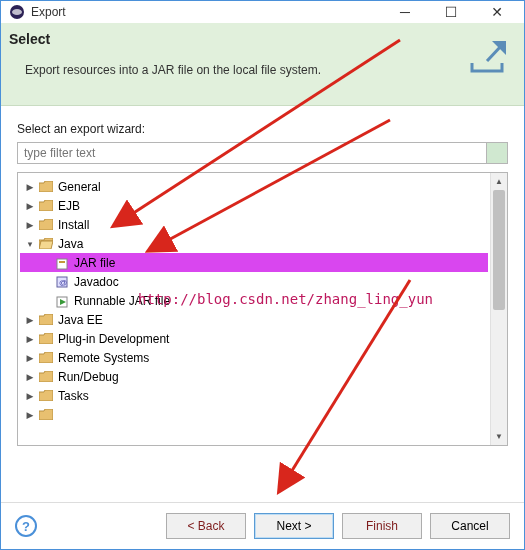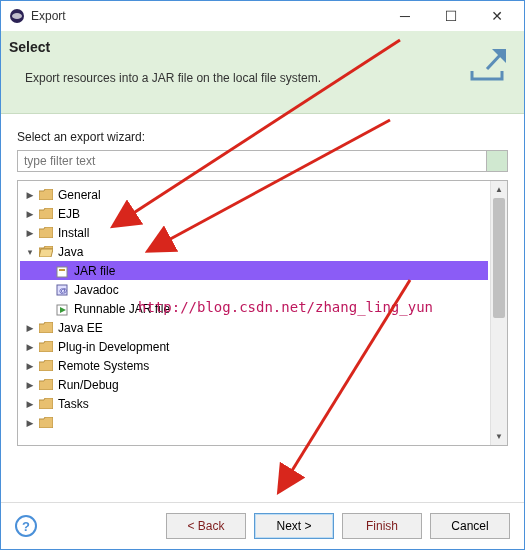--- a/index.html
+++ b/index.html
@@ -1,39 +1,39 @@
 <!DOCTYPE html>
 <html><head>
 <meta charset="utf-8">
 <style>
   * { box-sizing: border-box; font-family: "Segoe UI", Tahoma, sans-serif; }
   body { margin: 0; padding: 0; width: 525px; height: 550px; background: #fff; position: relative; overflow: hidden; }
   .window { width: 525px; height: 550px; border: 1px solid #4a90d9; background: #fff; display: flex; flex-direction: column; }
-  .titlebar { height: 30px; display: flex; align-items: center; padding: 0 4px 0 8px; background: #fff; }
+  .titlebar { height: 22px; display: flex; align-items: center; padding: 0 4px 0 8px; background: #fff; }
   .titlebar .app-icon { width: 16px; height: 16px; margin-right: 6px; }
   .titlebar .title { flex: 1; font-size: 12px; color: #333; }
   .titlebar .winbtn { width: 46px; height: 30px; display: flex; align-items: center; justify-content: center; font-size: 14px; color: #333; }
   .banner { background: #e1f0dc; border-bottom: 1px solid #c9dcc2; padding: 8px 8px 12px; position: relative; }
   .banner h1 { margin: 0 0 4px 0; font-size: 14px; font-weight: bold; color: #222; }
   .banner p { margin: 16px; font-size: 12px; color: #333; }
   .banner-icon { position: absolute; right: 16px; top: 10px; }
   .body { flex: 1; padding: 16px 16px 6px 16px; display: flex; flex-direction: column; }
   .label { font-size: 12px; color: #222; margin-bottom: 6px; }
   .filter { width: 100%; height: 22px; border: 1px solid #b5b5b5; font-size: 12px; padding: 2px 6px; }
   .filter-wrap { display: flex; margin-bottom: 8px; }
   .filter-clear { width: 22px; height: 22px; background: #d0e8d0; border: 1px solid #b5b5b5; border-left: none; }
   .tree-wrap { flex: 1; border: 1px solid #b5b5b5; display: flex; position: relative; overflow: hidden; }
   .tree { flex: 1; padding: 4px 2px; font-size: 12px; position: relative; }
   .scrollbar { width: 17px; background: #f0f0f0; border-left: 1px solid #e0e0e0; position: relative; }
   .scrollbar .up, .scrollbar .down { height: 17px; display: flex; align-items: center; justify-content: center; font-size: 8px; color: #555; }
   .scrollbar .thumb { position: absolute; top: 17px; left: 2px; right: 2px; height: 120px; background: #c0c0c0; border-radius: 2px; }
   .node { display: flex; align-items: center; height: 19px; padding-left: 4px; white-space: nowrap; }
   .node .exp { width: 12px; font-size: 9px; color: #555; text-align: center; }
   .node .folder-icon, .node .leaf-icon { width: 16px; height: 16px; margin: 0 4px 0 2px; display: inline-flex; align-items: center; justify-content: center; }
-  .node.selected { background: #8b5cf6; }
+  .node.selected { background: #d946ef; }
   .indent-0 { padding-left: 4px; }
   .indent-1 { padding-left: 20px; }
   .watermark { position: absolute; left: 120px; top: 118px; color: #be185d; font-size: 14px; font-family: monospace; pointer-events: none; }
   .spacer { height: 50px; }
   .footer { border-top: 1px solid #ddd; padding: 10px 14px; display: flex; align-items: center; }
   .help { width: 22px; height: 22px; border: 2px solid #4a90d9; border-radius: 50%; color: #4a90d9; font-size: 13px; font-weight: bold; display: flex; align-items: center; justify-content: center; }
   .footer .spacer-f { flex: 1; }
   .btn { min-width: 80px; height: 26px; margin-left: 8px; font-size: 12px; border: 1px solid #adadad; background: #f0f0f0; display: flex; align-items: center; justify-content: center; }
   .btn.disabled { color: #7f1d1d; }
   .btn.default { border-color: #5a9bd4; box-shadow: inset 0 0 0 1px #bcdcf4; }

